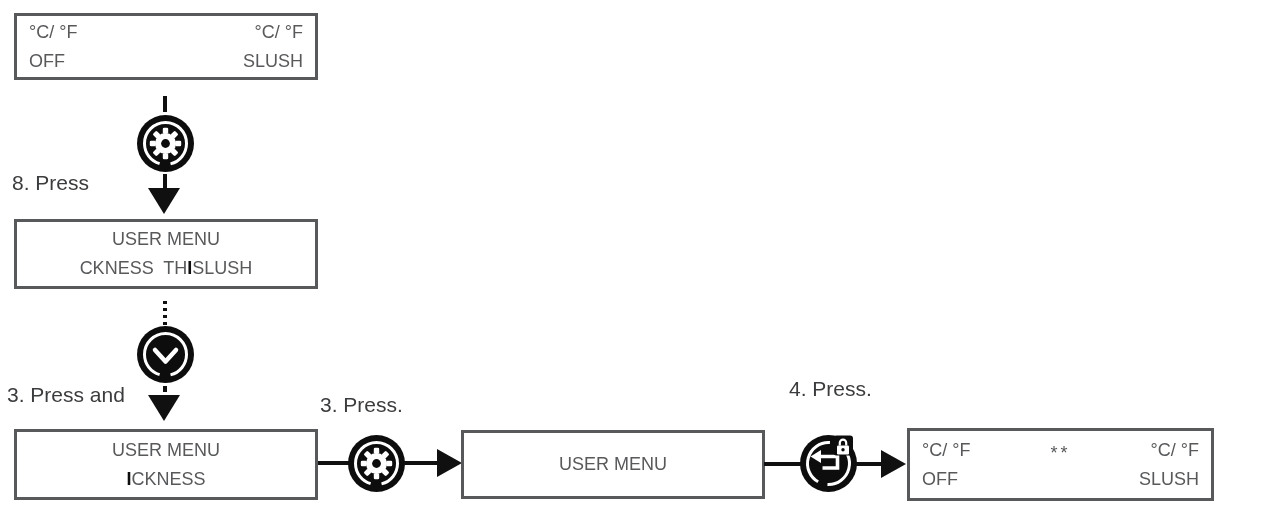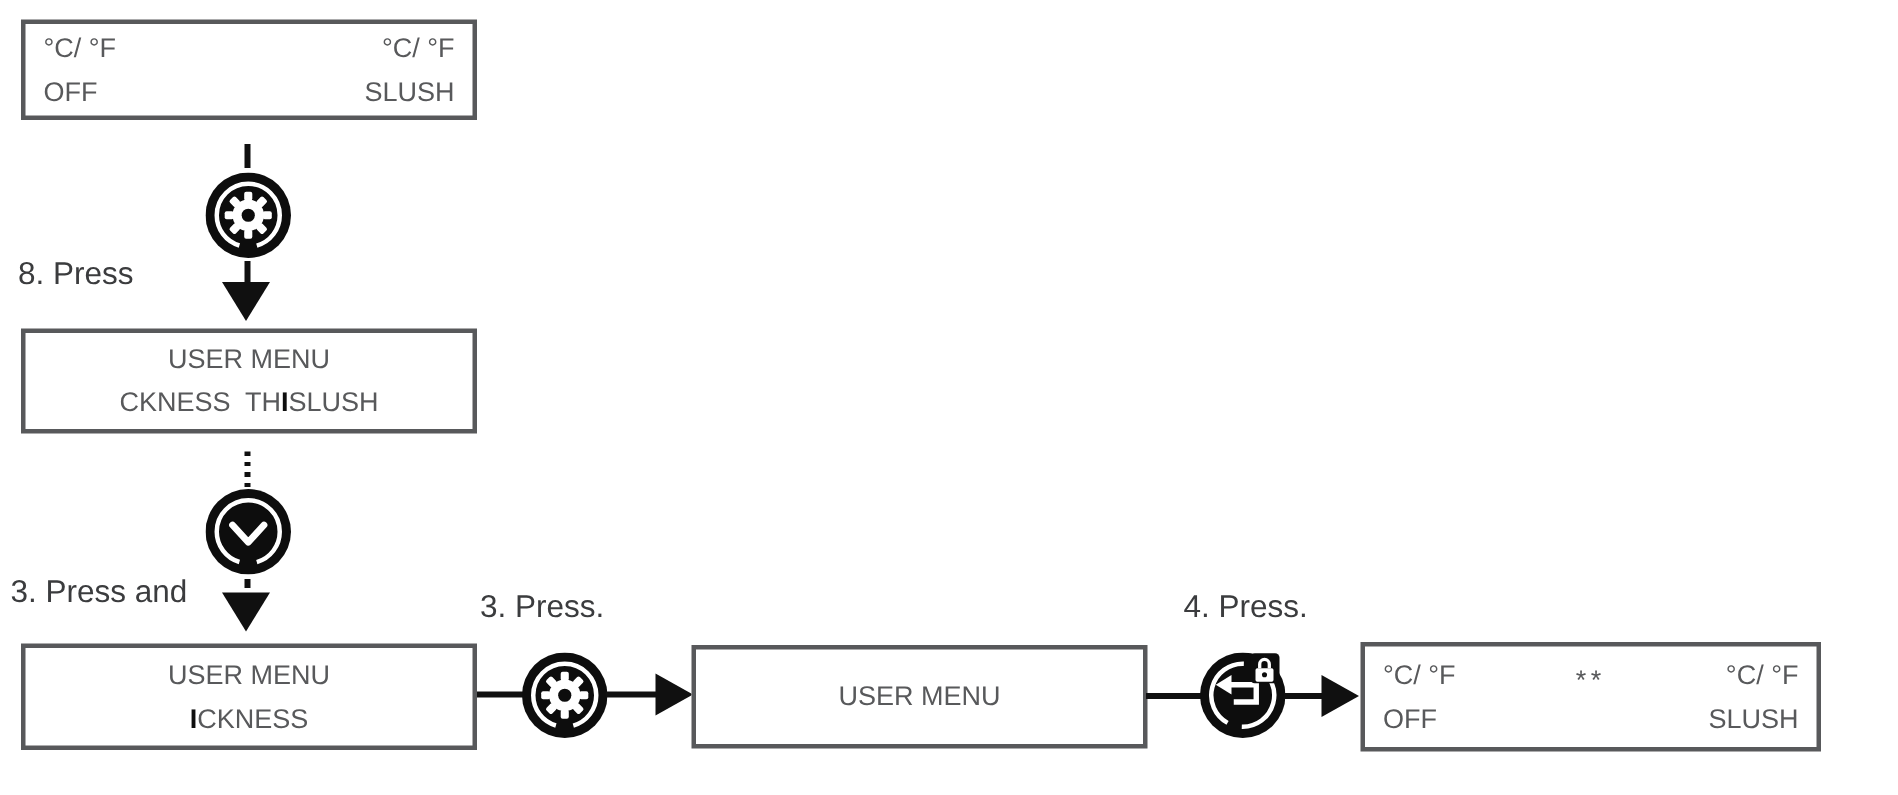--- a/index.html
+++ b/index.html
@@ -117,21 +117,21 @@
         <use href="#sym-gear"></use>
       </svg>
   </div>
   <div class="stemh" style="left:404px;top:461px;width:35px;"></div>
   <div class="tri-right" style="left:437px;top:449px;"></div>
 
   <div class="disp" style="left:461px;top:430px;width:304px;height:69px;">
     <div class="row-center">USER MENU</div>
   </div>
 
-  <div class="steplabel" style="left:789px;top:392px;">4. Press.</div>
+  <div class="steplabel" style="left:789px;top:376px;">4. Press.</div>
 
   <div class="stemh" style="left:764px;top:462px;width:38px;"></div>
   <div class="btn" style="left:800px;top:435px;">
     <svg width="57" height="57" viewBox="0 0 57 57">
       <circle cx="28.5" cy="28.5" r="28.5" fill="#0d0d0d"></circle>
       <circle cx="28.5" cy="28.5" r="21" fill="none" stroke="#ffffff" stroke-width="3" stroke-dasharray="0 5 56 9.95 56 5" transform="rotate(-75 28.5 28.5)"></circle>
       <polygon points="10.5,21.5 21,15 21,28" fill="#ffffff"></polygon>
       <path d="M19 21.5 H37.5 V33 H22.5" fill="none" stroke="#ffffff" stroke-width="3.6"></path>
       <g>
         <rect x="33.5" y="0.5" width="19.5" height="20" rx="3" fill="#0d0d0d"></rect>

